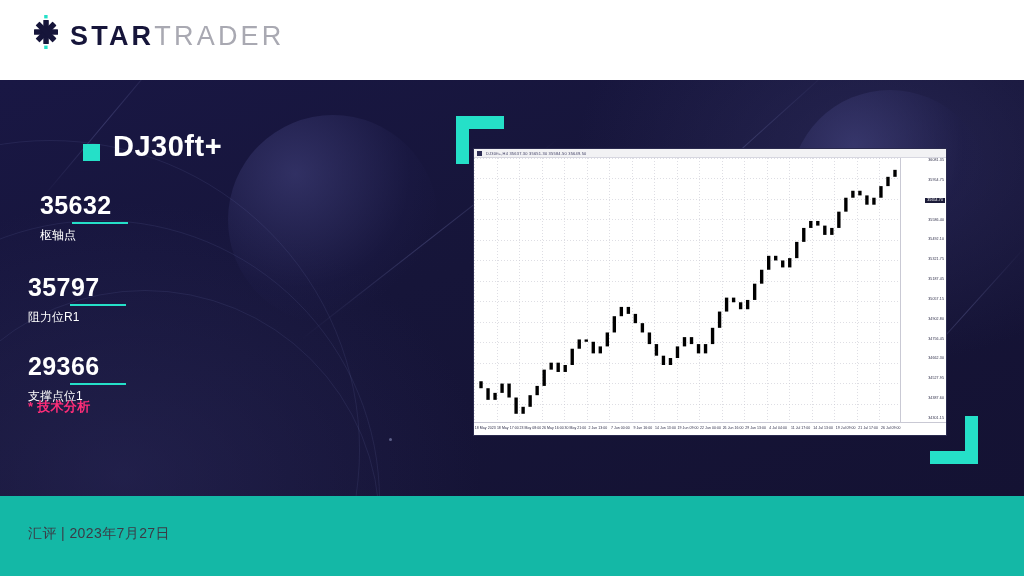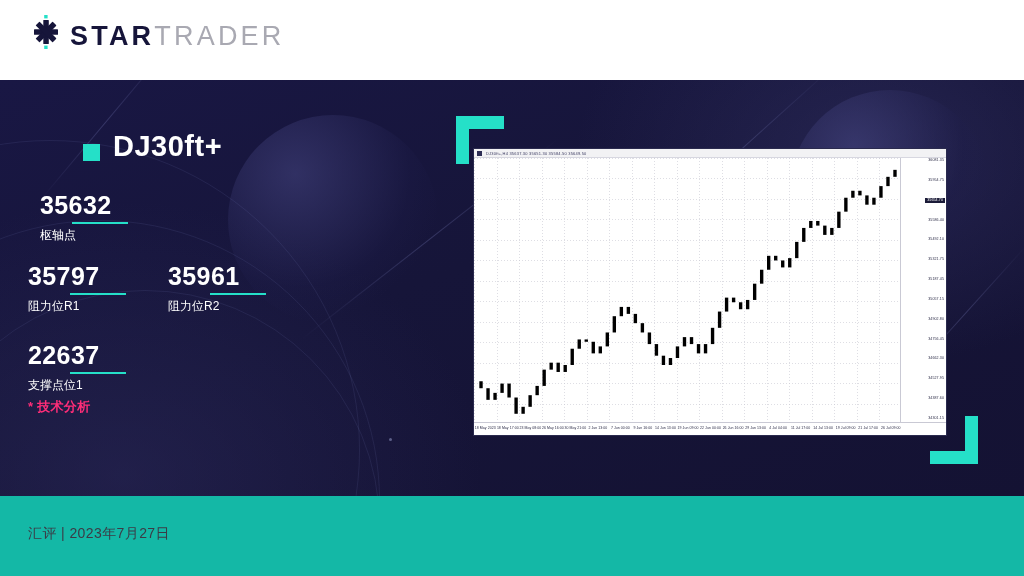--- a/index.html
+++ b/index.html
@@ -49,21 +49,21 @@
   .title-row { position:absolute; left:40px; top:52px; display:flex; align-items:flex-end;margin-left:43px; }
   .title-square { width:17px; height:17px; background:#25e0c8; margin-right:13px; }
   .title-text { color:#ffffff; font-size:29px; font-weight:600; letter-spacing:0.5px; line-height:1; }
 
   .pivot-block { position:absolute; left:40px; top:112px; width:120px; text-align:center; }
   .stat { text-align:left; }
   .stat-value { color:#ffffff; font-size:25px; font-weight:600; line-height:1.05; letter-spacing:0.4px; }
   .stat-rule { width:56px; height:2px; background:#25e0c8; margin:4px auto 4px; }
   .stat-label { color:#ffffff; font-size:12px; line-height:1.2; }
 
-  .grid-stats { position:absolute; left:28px; top:183px; width:280px; }
+  .grid-stats { position:absolute; left:28px; top:194px; width:280px; }
   .grid-row { display:flex; }
   .grid-cell { width:140px; }
   .grid-row.second { margin-top:28px; }
 
   .analysis { position:absolute; left:28px; top:302px; width:395px;margin-top:16px; }
   .analysis-head { color:#ff2d78; font-size:13px; font-weight:600; margin-bottom:7px; letter-spacing:0.3px; }
   .analysis-body { color:#ffffff; font-size:12.5px; line-height:1.62; letter-spacing:0.1px; }
 
   
   .chart-zone { position:absolute; left:440px; top:0; width:584px; height:416px; }
@@ -175,29 +175,24 @@
         <div class="stat-label">枢轴点</div>
       </div>
 
       <div class="grid-stats">
         <div class="grid-row">
           <div class="grid-cell stat">
             <div class="stat-value">35797</div>
             <div class="stat-rule"></div>
             <div class="stat-label">阻力位R1</div>
           </div>
-          <div class="grid-cell stat">
-            <div class="stat-value">35961</div>
-            <div class="stat-rule"></div>
-            <div class="stat-label">阻力位R2</div>
-          </div>
         </div>
         <div class="grid-row second">
           <div class="grid-cell stat">
-            <div class="stat-value">22637</div>
+            <div class="stat-value">29366</div>
             <div class="stat-rule"></div>
             <div class="stat-label">支撑点位1</div>
           </div>
         </div>
       </div>
 
       <div class="analysis">
         <div class="analysis-head">* 技术分析</div>
       </div>
     </div>

